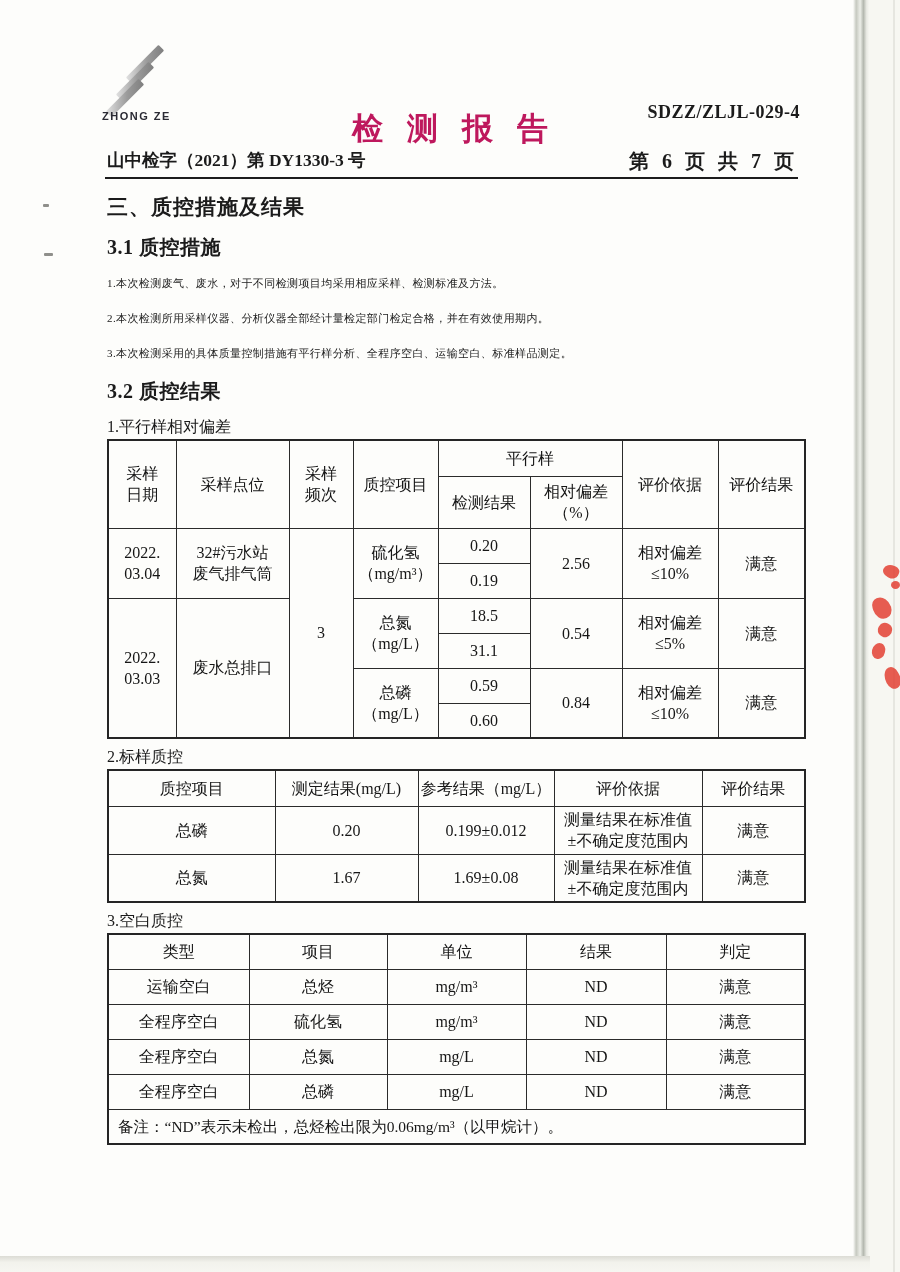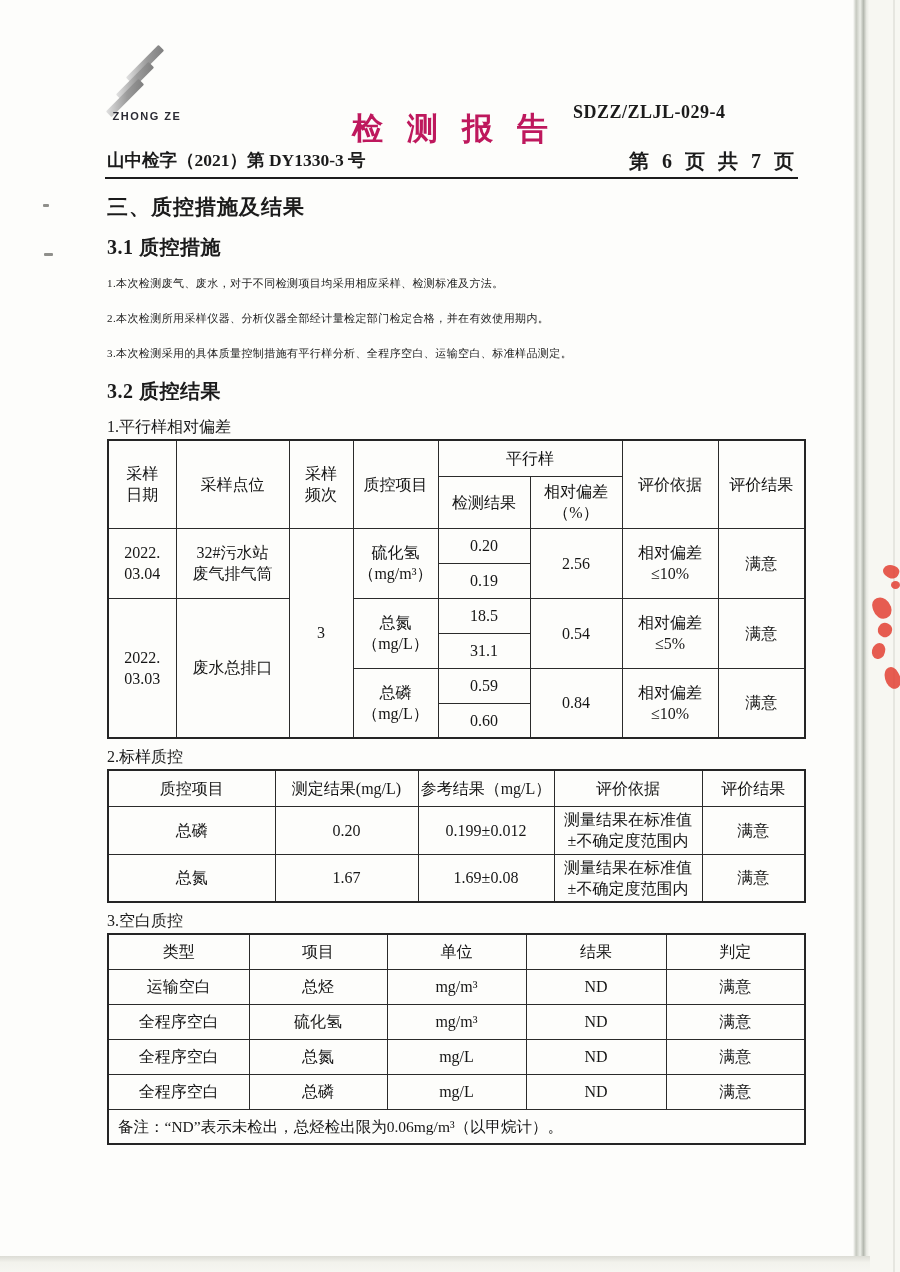--- a/index.html
+++ b/index.html
@@ -25,37 +25,37 @@
     position:absolute; top:0; left:869px; width:31px; height:1272px;
     background:#f7f7f2;
   }
   .right-margin .faint-line { position:absolute; top:0; left:24px; width:2px; height:100%; background:#e6e6e0; }
   .bottom-edge {
     position:absolute; left:0; top:1256px; width:870px; height:16px;
     background:linear-gradient(180deg,#dcdcd5 0%,#f2f2ec 40%,#f6f6f1 100%);
   }
 
   
-  .logo { position:absolute; left:100px; top:50px; width:90px; height:72px;text-align:center; }
+  .logo { position:absolute; left:100px; top:50px; width:90px; height:72px; }
   .logo .bar {
     position:absolute; width:46px; height:8px; border-radius:1px;
     background:linear-gradient(135deg,#e2e2e2 0%,#9b9b9b 55%,#7e7e7e 100%);
     transform:rotate(-45deg);
   }
   .logo .b1 { left:22px; top:10px; }
   .logo .b2 { left:12px; top:27px; }
   .logo .b3 { left:2px;  top:44px; }
   .logo-text {
     position:absolute; left:2px; top:60px; width:90px;
     font-family:"Liberation Sans","DejaVu Sans",sans-serif;
     font-weight:bold; font-size:11px; letter-spacing:1.5px; color:#2a2a33;
   }
 
   
-  .doc-code { position:absolute; top:102px; left:573px; width:245px; text-align:left;
+  .doc-code { position:absolute; top:102px; left:555px; width:245px; text-align:right;
     font-weight:bold; font-size:18px; letter-spacing:0.5px; }
   .report-title { position:absolute; top:108px; left:255px; width:390px; text-align:center;
     font-weight:bold; font-size:31px; letter-spacing:24px; text-indent:24px; color:#be185d; }
   .report-no { position:absolute; top:148px; left:107px; font-weight:bold; font-size:17.5px; }
   .page-info { position:absolute; top:148px; left:555px; width:243px; text-align:right;
     font-weight:bold; font-size:20px; letter-spacing:4px; }
   .header-rule { position:absolute; top:177px; left:105px; width:693px; height:2px; background:#1c1c1c; }
 
   
   .content { position:absolute; left:107px; top:192px; width:776px; }

